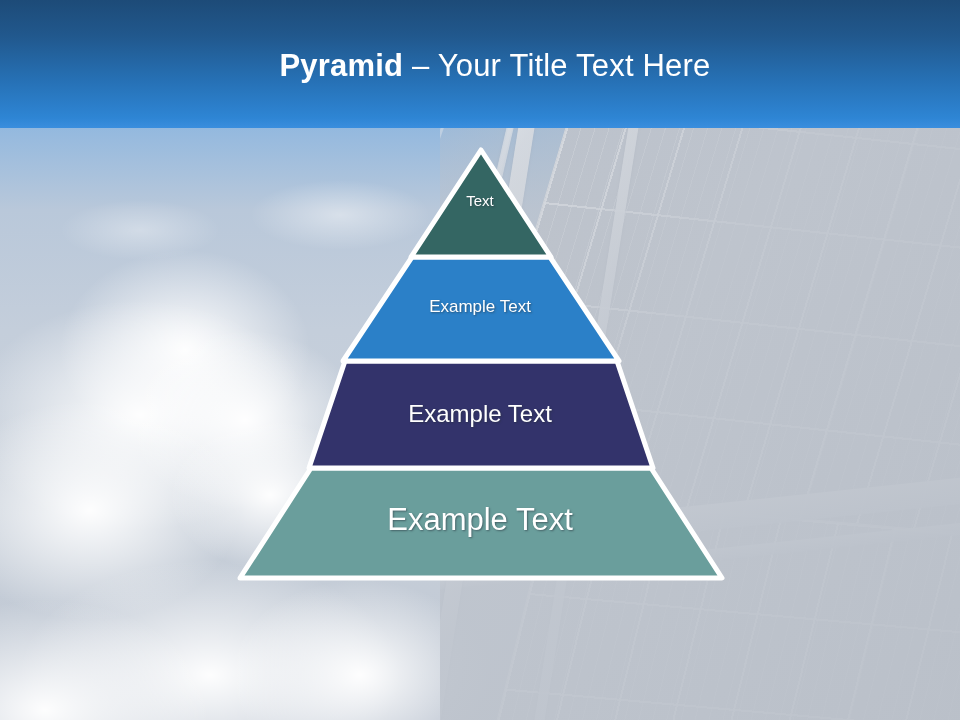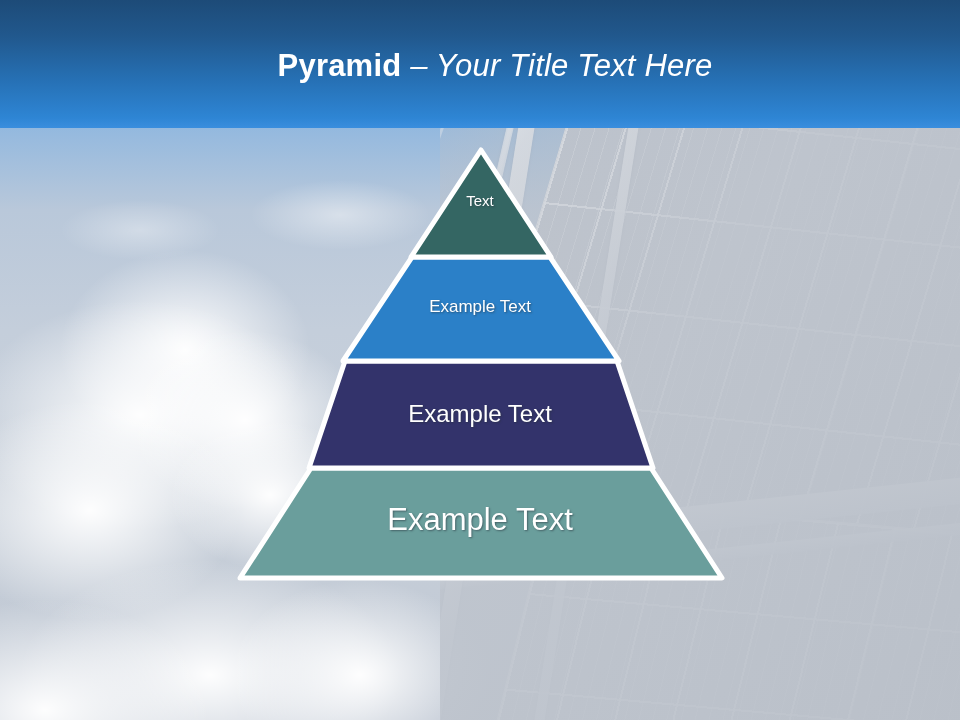--- a/index.html
+++ b/index.html
@@ -130,21 +130,21 @@
     top: 47px;
     width: 960px;
     text-align: center;
     color: #ffffff;
     font-size: 31px;
     line-height: 38px;
     letter-spacing: 0.2px;
     white-space: nowrap;
   }
   .title-text .strong { font-weight: bold; margin-left: 30px; }
-  .title-text .rest   { font-weight: normal; font-style: italic; }
+  .title-text .rest   { font-weight: normal; }
 
   
   .pyramid {
     position: absolute;
     left: 0; top: 0;
     width: 960px;
     height: 720px;
     pointer-events: none;
   }
   .tier-label {

